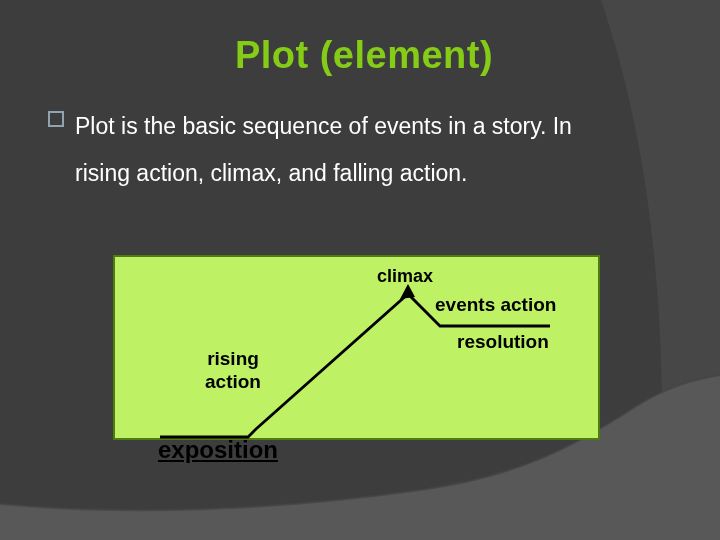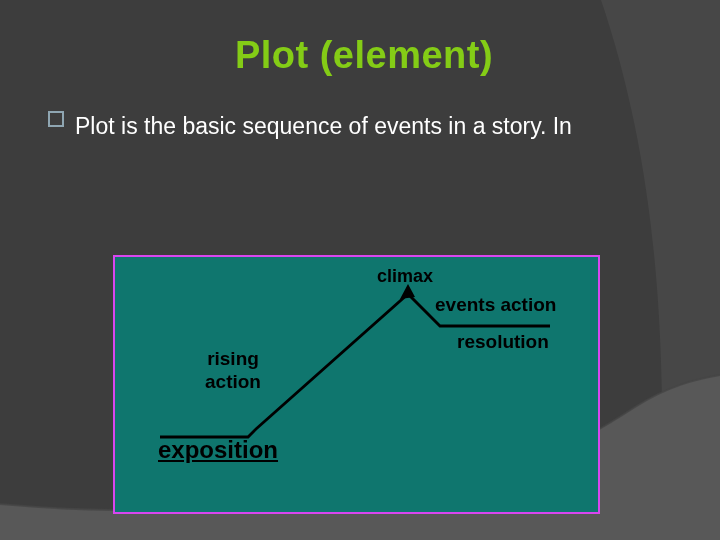--- a/index.html
+++ b/index.html
@@ -44,24 +44,24 @@
     white-space:nowrap;
   }
   .lead-underline{
     text-decoration-thickness:2px;
     text-underline-offset:3px;
   }
 
   .diagram{
     position:absolute;
     left:113px;top:255px;
-    width:487px;height:259px;
+    width:487px;height:185px;
     box-sizing:border-box;
-    background:#0f766e;
-    border:2px solid #d946ef;
+    background:#bef264;
+    border:2px solid #4d7c0f;
   }
   .diagram-svg{position:absolute;left:0;top:0;width:483px;height:215px;}
   .dlabel{
     position:absolute;
     color:#000000;
     font-weight:bold;
     font-size:19px;
     line-height:21px;
     white-space:nowrap;
   }
@@ -82,20 +82,21 @@
     <path d="M0,504 C130,516 280,510 420,490 C520,476 575,446 635,407 C668,386 696,379 720,375 L720,540 L0,540 Z" fill="#585858"></path>
     <path d="M0,504 C130,516 280,510 420,490 C520,476 575,446 635,407 C668,386 696,379 720,375" fill="none" stroke="#454545" stroke-width="2" opacity="0.8"></path>
   </svg>
 
   <h1 class="title">Plot (element)</h1>
 
   <div class="bullet-row">
     <span class="bullet-square"></span>
     <div class="bullet-text">
       <div><span class="lead-underline">Plot</span><span> is the basic sequence of events in a story. In</span></div>
+      <div>rising action, climax, and falling action.</div>
     </div>
   </div>
 
   <div class="diagram">
     <svg class="diagram-svg" viewBox="0 0 483 215" xmlns="http://www.w3.org/2000/svg">
       <polyline points="45,180 133,180 141,172 293,37 325,69 435,69" fill="none" stroke="#000000" stroke-width="2.8"></polyline>
       <polygon points="293,27 285,42 300,40" fill="#000000"></polygon>
     </svg>
     <div class="dlabel lbl-climax">climax</div>
     <div class="dlabel lbl-falling">events action</div>

